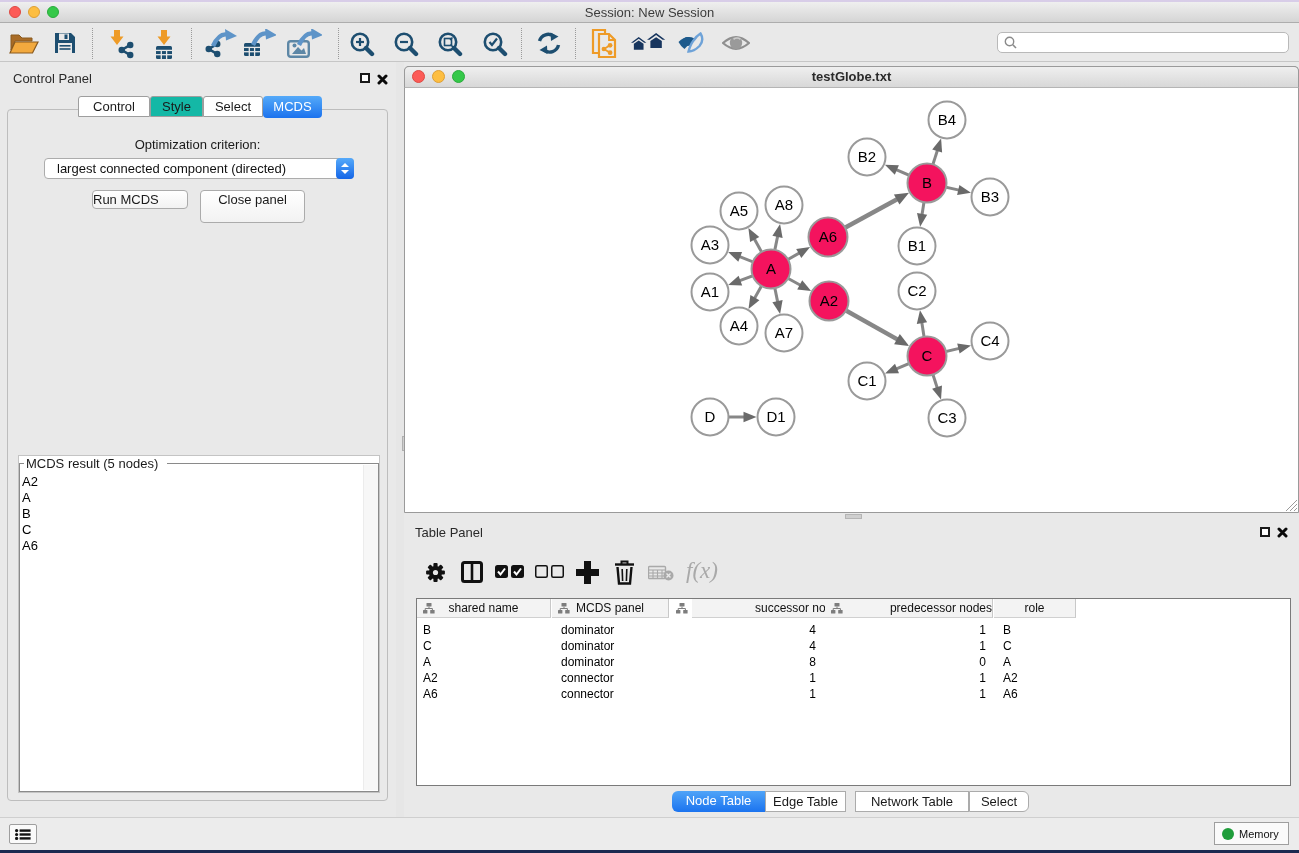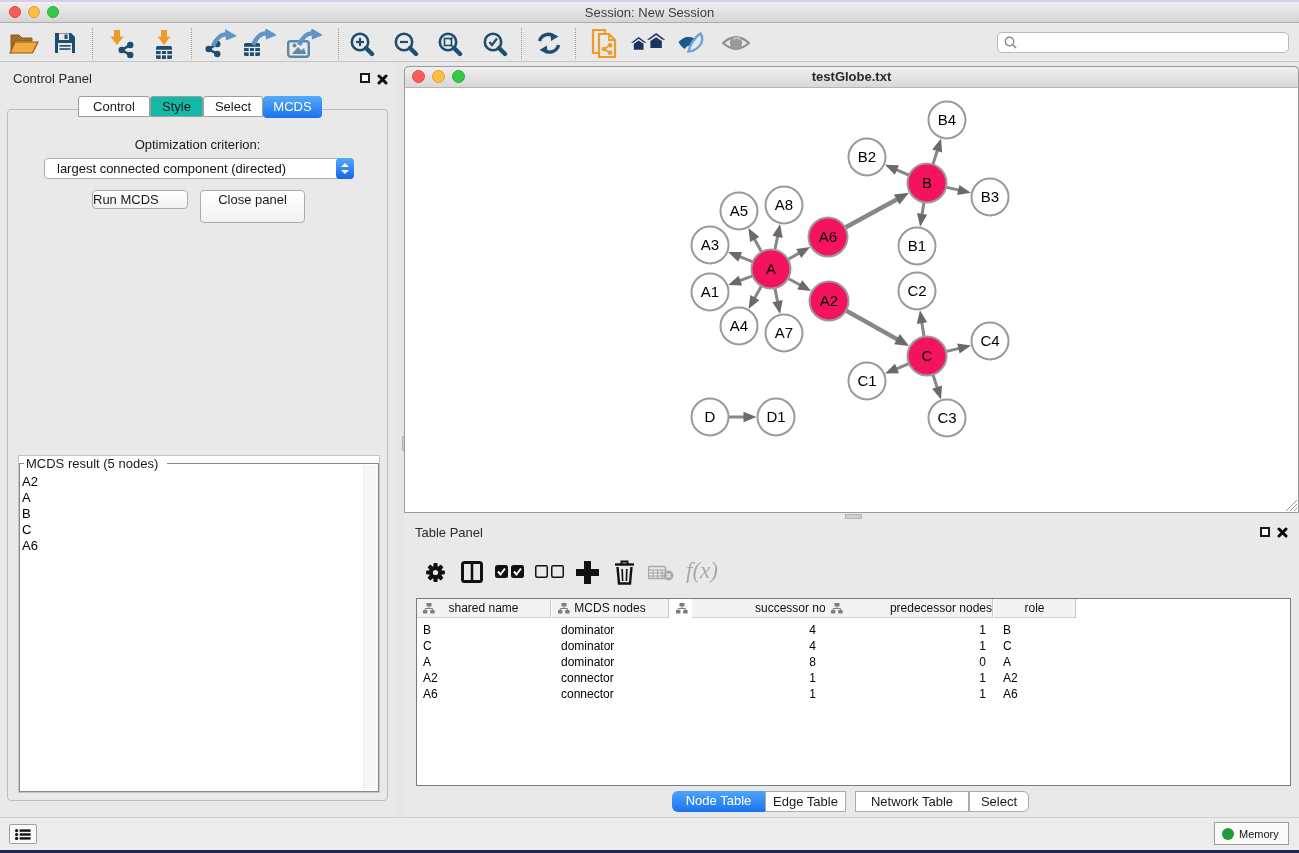--- a/index.html
+++ b/index.html
@@ -332,21 +332,21 @@
 <svg style="position:absolute;left:423px;top:603px" width="12" height="11">
     <g fill="#7d7d7d">
       <rect x="3.5" y="0" width="5" height="3.6" rx="0.5"></rect>
       <rect x="0" y="7" width="4.4" height="3.6" rx="0.5"></rect>
       <rect x="7.2" y="7" width="4.4" height="3.6" rx="0.5"></rect>
     </g>
     <g stroke="#7d7d7d" stroke-width="1">
       <path d="M6 3.6 L6 5.5 M2.2 7 L2.2 5.5 L9.4 5.5 L9.4 7" fill="none"></path>
     </g>
   </svg>
-<div class="abs" style="left:552px;top:599px;width:117px;height:19px;background:#f3f3f3;border-right:1px solid #c8c8c8;border-bottom:1px solid #d0d0d0;text-align:center;font-size:12px;line-height:18px;color:#111">MCDS nodes</div>
+<div class="abs" style="left:552px;top:599px;width:117px;height:19px;background:#f3f3f3;border-right:1px solid #c8c8c8;border-bottom:1px solid #d0d0d0;text-align:center;font-size:12px;line-height:18px;color:#111">MCDS panel</div>
 <svg style="position:absolute;left:558px;top:603px" width="12" height="11">
     <g fill="#7d7d7d">
       <rect x="3.5" y="0" width="5" height="3.6" rx="0.5"></rect>
       <rect x="0" y="7" width="4.4" height="3.6" rx="0.5"></rect>
       <rect x="7.2" y="7" width="4.4" height="3.6" rx="0.5"></rect>
     </g>
     <g stroke="#7d7d7d" stroke-width="1">
       <path d="M6 3.6 L6 5.5 M2.2 7 L2.2 5.5 L9.4 5.5 L9.4 7" fill="none"></path>
     </g>
   </svg>

